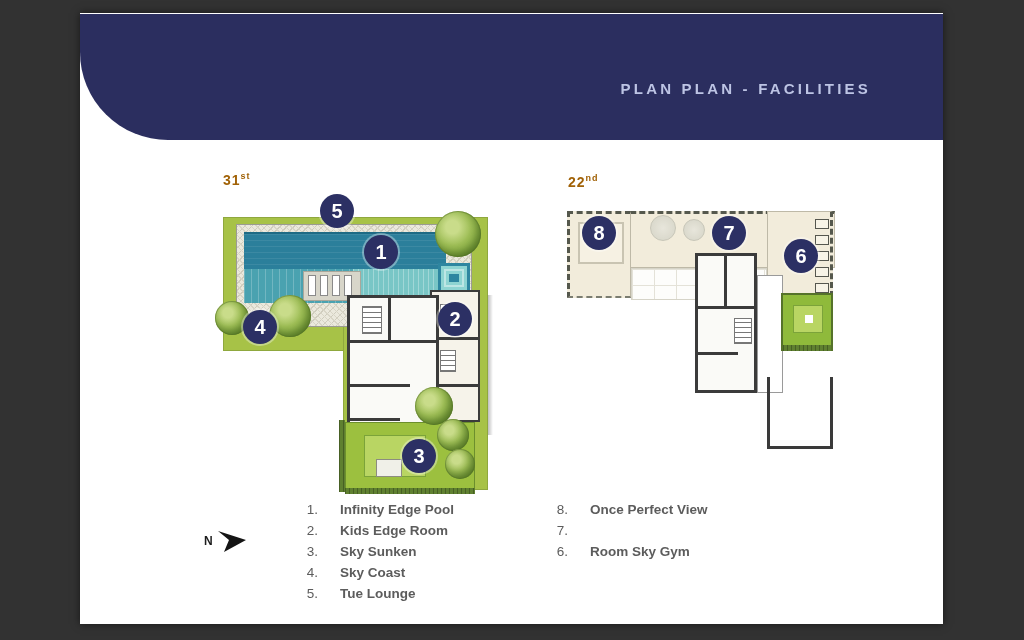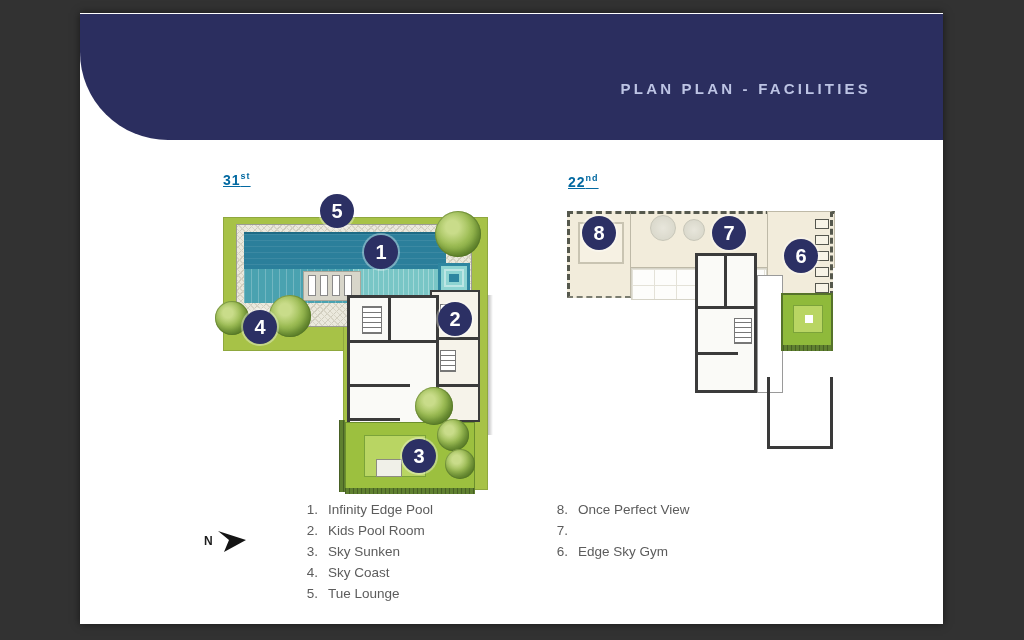--- a/index.html
+++ b/index.html
@@ -4,21 +4,21 @@
 <style>
   html,body{margin:0;padding:0;width:1024px;height:640px;background:#323232;overflow:hidden;
     font-family:"Liberation Sans",sans-serif;}
   .frame{position:absolute;inset:0;background:#323232;}
   .page{position:absolute;left:80px;top:13px;width:863px;height:611px;background:#ffffff;
     box-shadow:0 0 8px rgba(0,0,0,.55);}
   .banner{position:absolute;left:0;top:1px;width:100%;height:126px;background:#2b2e5f;
     border-bottom-left-radius:88px;}
   .title{position:absolute;right:72px;top:66px;color:#bdc4e4;font-size:15px;font-weight:700;
     letter-spacing:3.2px;white-space:nowrap;}
-  .floor-label{position:absolute;color:#0369a1;font-size:14px;letter-spacing:1px;font-weight:600;text-decoration:underline;}
+  .floor-label{position:absolute;color:#a16207;font-size:14px;letter-spacing:1px;font-weight:600;}
   .floor-label sup{font-size:9px;font-weight:700;}
   .plan{position:absolute;}
   .abs{position:absolute;box-sizing:border-box;}
   .green{background:#a7c247;border:1px solid #8fa83e;}
   .walkway{background-color:#ebe9dd;border:1px solid #9b9b93;
     background-image:repeating-linear-gradient(45deg,#d8d5c6 0 1px,transparent 1px 4px),
                      repeating-linear-gradient(-45deg,#cfccbd 0 1px,transparent 1px 5px);}
   .pool-dark{background:#2b7f9b;border-top:2px solid #1e6b85;
     background-image:repeating-linear-gradient(180deg,rgba(255,255,255,.08) 0 1px,transparent 1px 6px);}
   .pool-light{background:#4aa2b0;
@@ -52,21 +52,21 @@
   .corridor{background:#ffffff;border:1px solid #9a9a9a;}
   .balcony{border:3px solid #3a3a3a;border-top:none;background:transparent;}
   .equip{background:#f7f3e6;border:1.5px solid #55564e;}
   .shadow-strip{background:linear-gradient(90deg,rgba(0,0,0,.25),rgba(0,0,0,0));}
   .badge{position:absolute;width:34px;height:34px;border-radius:50%;background:#2c3064;
     color:#ffffff;font-size:20px;font-weight:700;display:flex;align-items:center;
     justify-content:center;box-shadow:0 0 0 2px rgba(255,255,255,.35);z-index:20;}
   .legend{position:absolute;color:#5c5c5c;font-size:13.5px;}
   .legend-row{display:flex;height:21px;align-items:center;}
   .legend-num{width:20px;text-align:right;flex:none;}
-  .legend-label{margin-left:10px;white-space:nowrap;}
+  .legend-label{margin-left:22px;white-space:nowrap;font-weight:bold;}
   .compass{position:absolute;display:flex;align-items:center;gap:3px;}
   .compass .n{font-size:12px;font-weight:700;color:#1c1c1c;letter-spacing:1px;}
 </style>
 </head>
 <body>
 
 <div class="frame">
   <div class="page">
 
     <div class="banner">
@@ -170,21 +170,21 @@
       <div class="badge" style="left:219px;top:34px;">6</div>
     </div>
 
     <div class="legend" style="left:218px;top:486px;">
       <div class="legend-row">
           <span class="legend-num">1.</span>
           <span class="legend-label">Infinity Edge Pool</span>
         </div>
       <div class="legend-row">
           <span class="legend-num">2.</span>
-          <span class="legend-label">Kids Pool Room</span>
+          <span class="legend-label">Kids Edge Room</span>
         </div>
       <div class="legend-row">
           <span class="legend-num">3.</span>
           <span class="legend-label">Sky Sunken</span>
         </div>
       <div class="legend-row">
           <span class="legend-num">4.</span>
           <span class="legend-label">Sky Coast</span>
         </div>
       <div class="legend-row">
@@ -196,21 +196,21 @@
     <div class="legend" style="left:468px;top:486px;">
       <div class="legend-row">
           <span class="legend-num">8.</span>
           <span class="legend-label">Once Perfect View</span>
         </div>
       <div class="legend-row">
           <span class="legend-num">7.</span>
         </div>
       <div class="legend-row">
           <span class="legend-num">6.</span>
-          <span class="legend-label">Edge Sky Gym</span>
+          <span class="legend-label">Room Sky Gym</span>
         </div>
     </div>
 
     <div class="compass" style="left:124px;top:514px;">
       <span class="n">N</span>
       <svg width="30" height="27" viewBox="0 0 30 27">
         <polygon points="1,4 29,13 7,25 12,13" fill="#141414"></polygon>
       </svg>
     </div>
 

